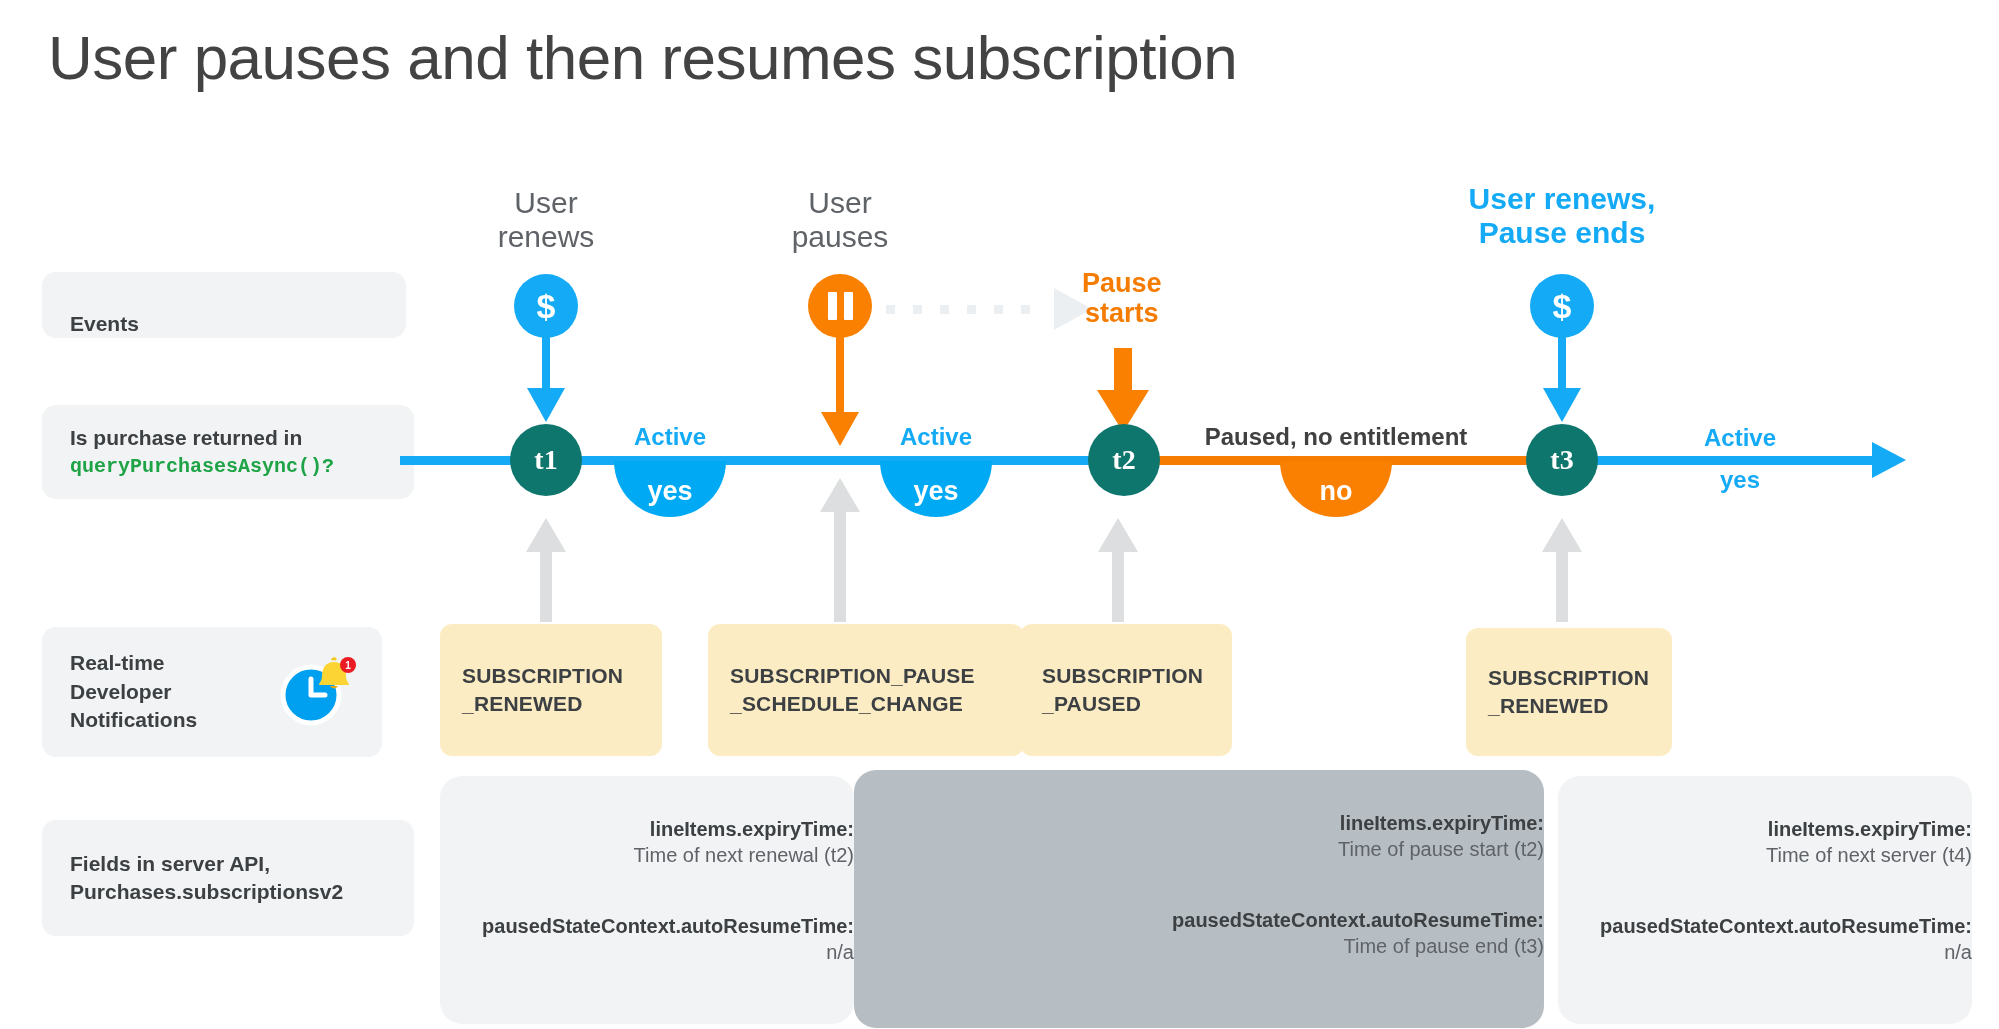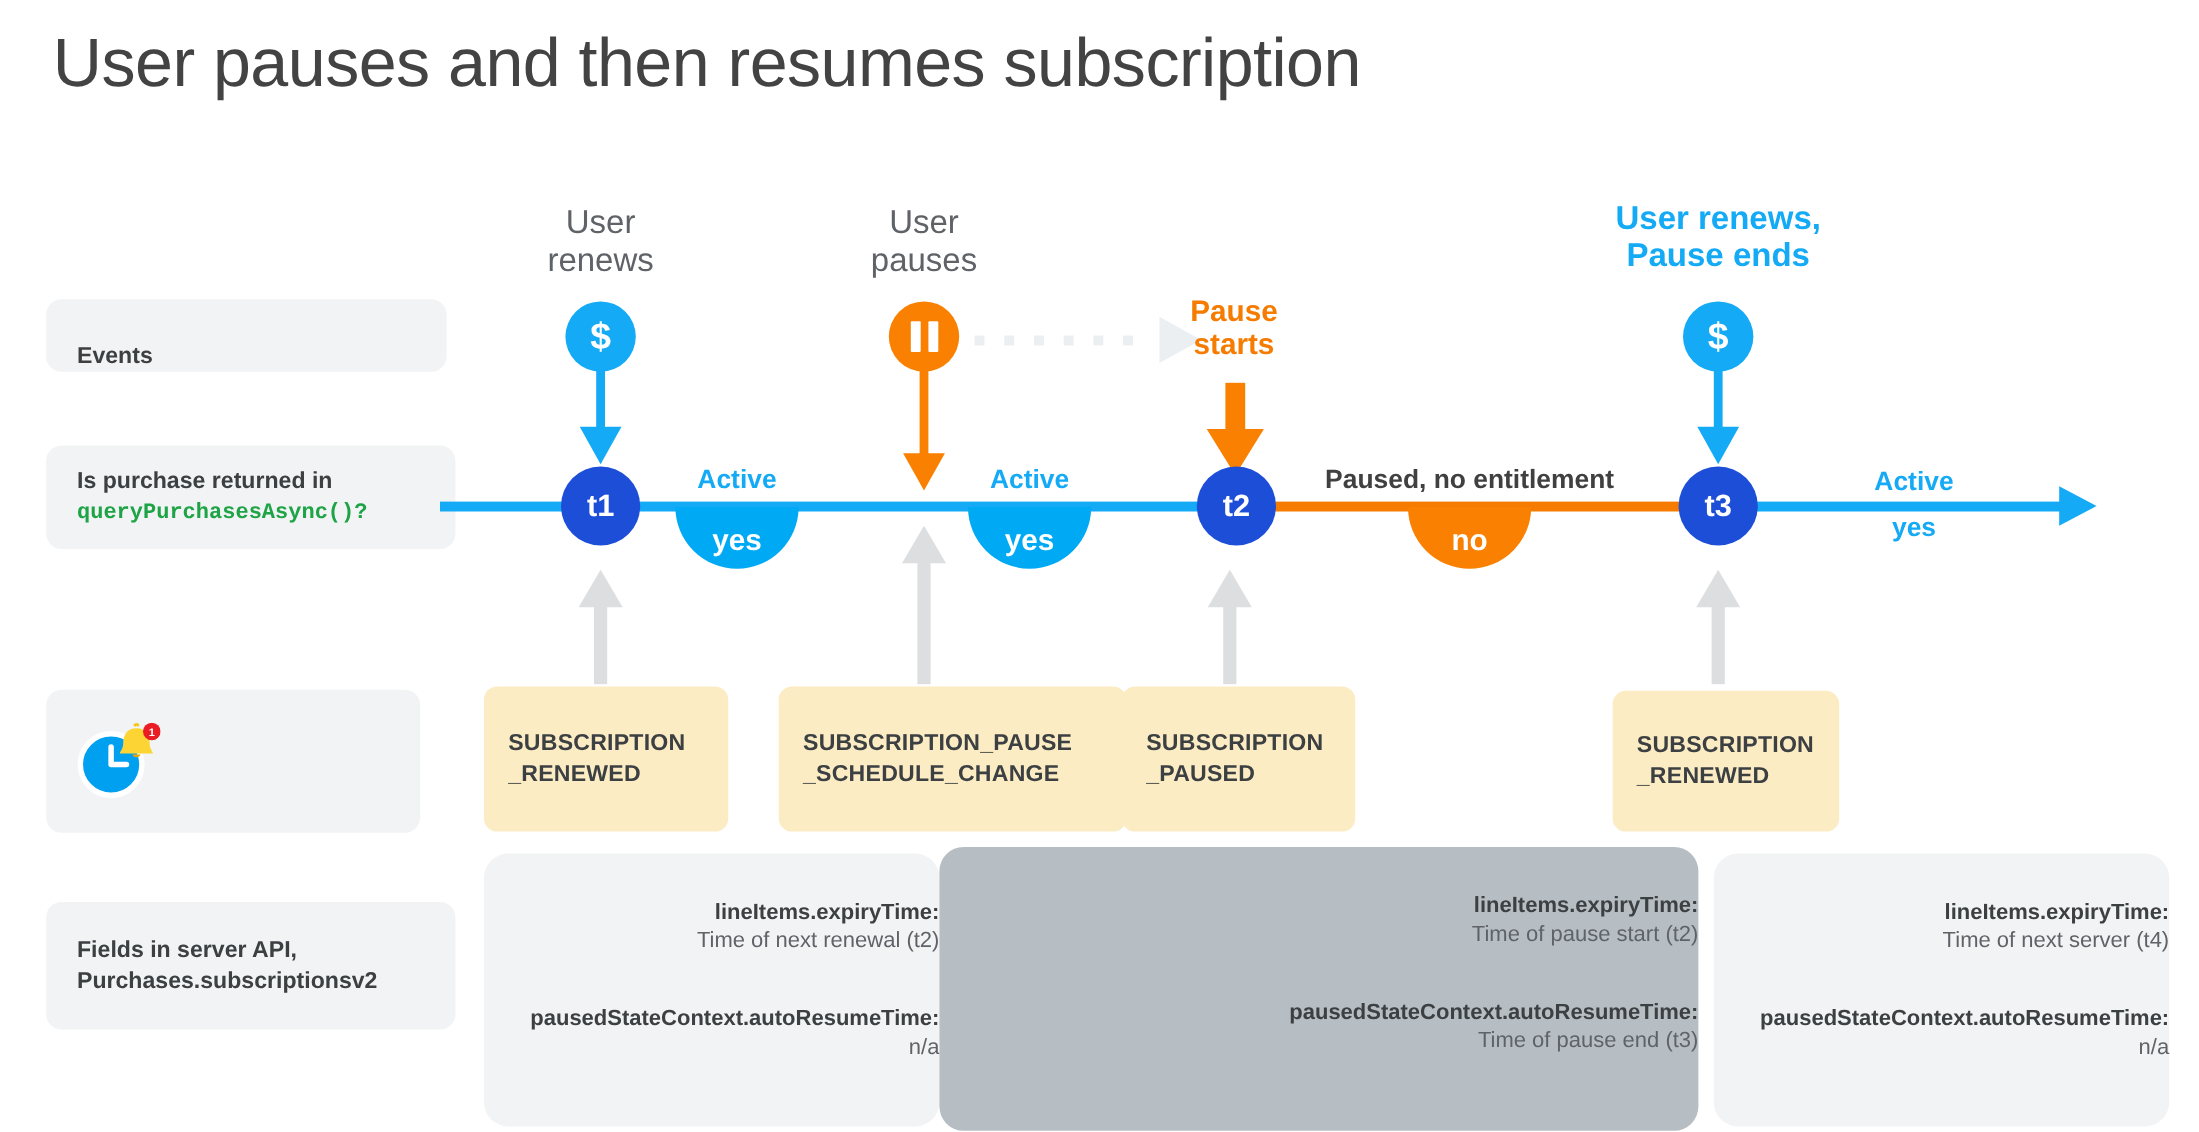--- a/index.html
+++ b/index.html
@@ -38,23 +38,23 @@
   .rtdn-icon svg{position:absolute;left:0;top:0;}
 
   
   #timeline-row{left:0;top:440px;width:1999px;height:70px;}
   .tl-line{position:absolute;height:9px;top:16px;}
   .tl-blue{background:#14aaf5;}
   .tl-orange{background:#f57c00;}
 
   .tl-node{
     position:absolute;width:72px;height:72px;border-radius:50%;
-    background:#1d4ed8;color:#ffffff;
+    background:#0f766e;color:#ffffff;
     display:flex;align-items:center;justify-content:center;
-    font-size:28px;font-weight:700;top:-16px;
+    font-size:28px;font-weight:700;top:-16px;font-family:Liberation Serif, serif;
   }
 
   
   .state-bubble{
     position:absolute;width:112px;height:56px;top:21px;
     border-bottom-left-radius:112px;border-bottom-right-radius:112px;
     display:flex;align-items:center;justify-content:center;
     color:#ffffff;font-size:27px;font-weight:700;
     padding-top:4px;box-sizing:border-box;
   }
@@ -148,20 +148,25 @@
 </div>
 
 <div class="abs row-label" id="label-query">
   <div>
     <div>Is purchase returned in</div>
     <div class="code-green">queryPurchasesAsync()?</div>
   </div>
 </div>
 
 <div class="abs row-label" id="label-rtdn">
+  <div>
+    <div>Real-time</div>
+    <div>Developer</div>
+    <div>Notifications</div>
+  </div>
   <div class="rtdn-icon">
     <svg width="74" height="70" viewBox="0 0 74 70">
       <circle cx="31" cy="38" r="28" fill="#00a0f0"></circle>
       <circle cx="31" cy="38" r="28" fill="none" stroke="#ffffff" stroke-width="5"></circle>
       <circle cx="31" cy="38" r="22" fill="#00a0f0"></circle>
       <path d="M31 22 L31 38 L45 38" fill="none" stroke="#ffffff" stroke-width="5" stroke-linecap="round" stroke-linejoin="round"></path>
     </svg>
     <svg width="44" height="40" viewBox="0 0 44 40" style="left:32px;top:0;">
       <path d="M20 3 q2-3 4 0" fill="none" stroke="#f5c518" stroke-width="2.5"></path>
       <path d="M22 5 C31 5 34 12 34 19 C34 24 37 26 37 28 L7 28 C7 26 10 24 10 19 C10 12 13 5 22 5 Z" fill="#fcd535"></path>

